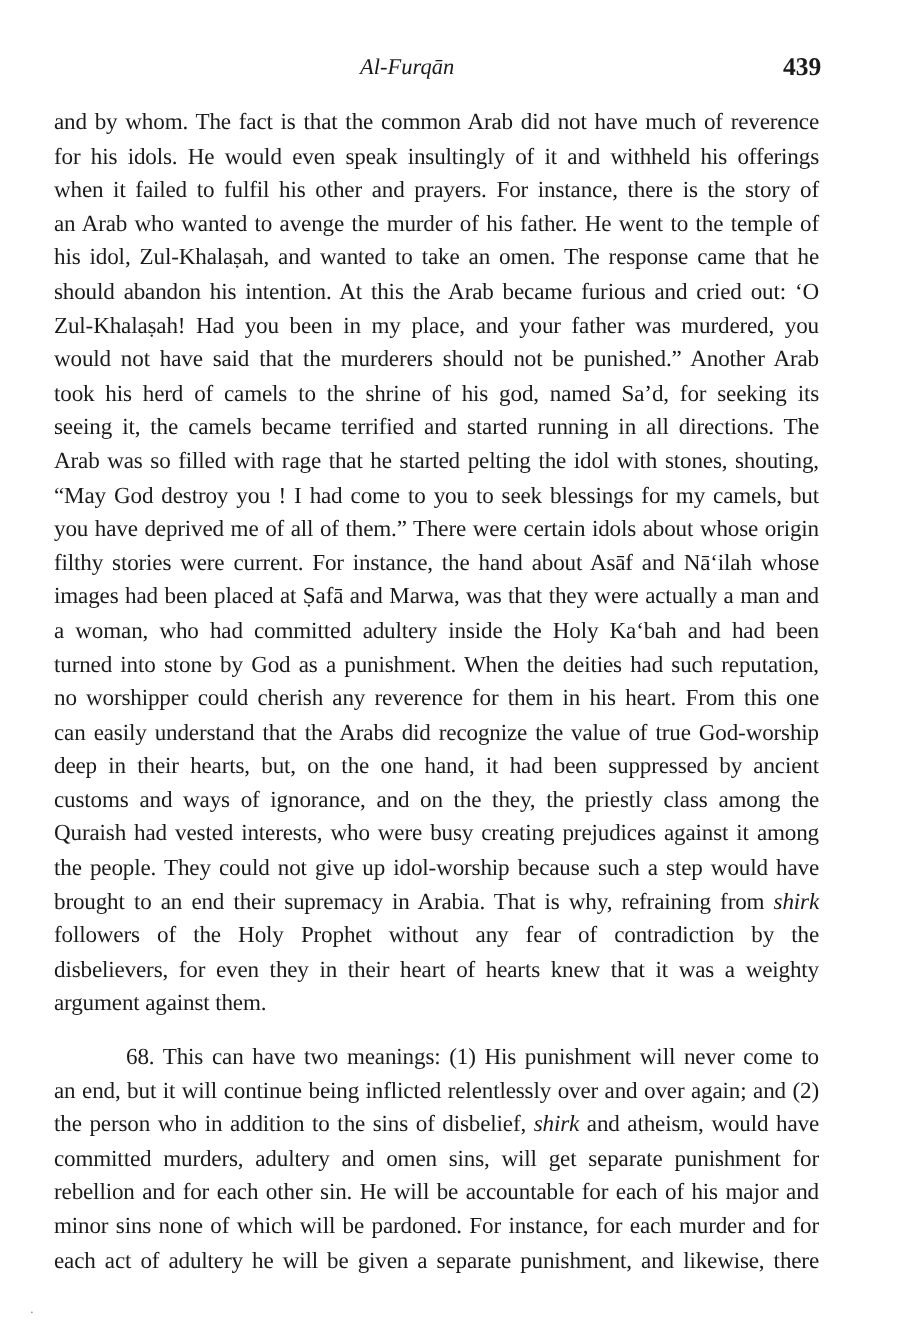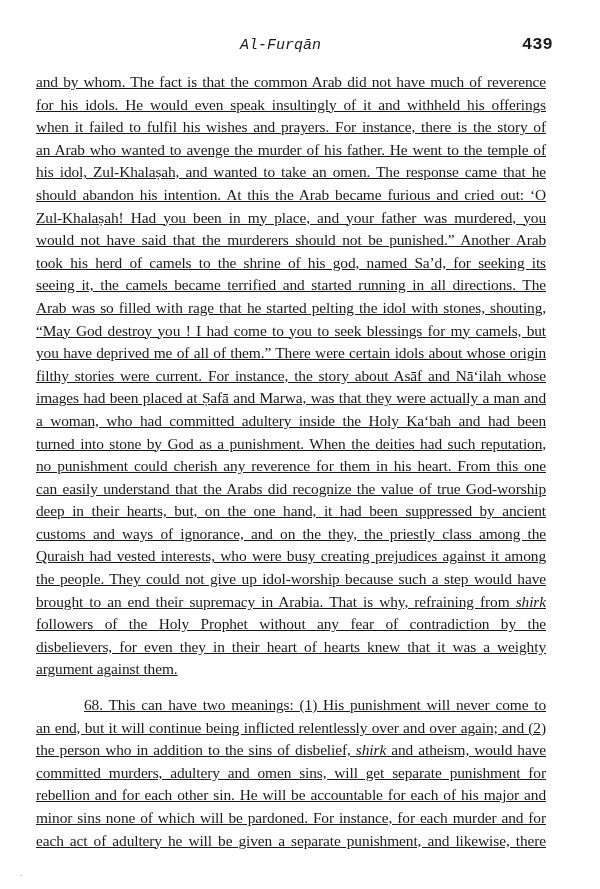--- a/index.html
+++ b/index.html
@@ -1,61 +1,61 @@
 <!DOCTYPE html>
 <html><head>
 <meta charset="utf-8">
 <style>
   html, body { margin: 0; padding: 0; }
   body {
     width: 600px; height: 889px; background: #ffffff; position: relative; overflow: hidden;
     font-family: "Liberation Serif", serif; color: #1a1a1a;
   }
-  .header { position: absolute; top: 37px; left: 0; width: 600px; height: 24px; font-family: Liberation Mono, monospace; }
+  .header { position: absolute; top: 37px; left: 0; width: 600px; height: 24px; }
   .running-title { position: absolute; left: 240px; top: 0; font-style: italic; font-size: 15px; }
   .page-number { position: absolute; left: 522px; top: -2px; font-weight: bold; font-size: 17px; text-align: right; }
   .body { position: absolute; left: 36px; top: 71px; width: 510px; }
   .line {
     font-size: 15.4px; line-height: 22.6px; height: 22.6px; white-space: nowrap;
-    text-align: justify; text-align-last: justify; letter-spacing: -0.1px; text-decoration: underline;
+    text-align: justify; text-align-last: justify; letter-spacing: -0.1px;
   }
   .line.last { text-align-last: left; }
   .line.indent { padding-left: 48px; }
   .gap { height: 13px; }
   i { font-style: italic; }
   .speck { position: absolute; left: 20px; top: 867px; font-size: 10px; color: #999; }
 </style>
 </head>
 <body>
 
 <div class="header">
   <span class="running-title">Al-Furqān</span>
   <span class="page-number">439</span>
 </div>
 
 <div class="body">
   <div>
       <div class="line">and by whom. The fact is that the common Arab did not have much of reverence</div>
       <div class="line">for his idols. He would even speak insultingly of it and withheld his offerings</div>
-      <div class="line">when it failed to fulfil his wishes and prayers. For instance, there is the story of</div>
+      <div class="line">when it failed to fulfil his other and prayers. For instance, there is the story of</div>
       <div class="line">an Arab who wanted to avenge the murder of his father. He went to the temple of</div>
       <div class="line">his idol, Zul-Khalaṣah, and wanted to take an omen. The response came that he</div>
       <div class="line">should abandon his intention. At this the Arab became furious and cried out: ‘O</div>
       <div class="line">Zul-Khalaṣah! Had you been in my place, and your father was murdered, you</div>
       <div class="line">would not have said that the murderers should not be punished.” Another Arab</div>
       <div class="line">took his herd of camels to the shrine of his god, named Sa’d, for seeking its</div>
       <div class="line">seeing it, the camels became terrified and started running in all directions. The</div>
       <div class="line">Arab was so filled with rage that he started pelting the idol with stones, shouting,</div>
       <div class="line">“May God destroy you ! I had come to you to seek blessings for my camels, but</div>
       <div class="line">you have deprived me of all of them.” There were certain idols about whose origin</div>
-      <div class="line">filthy stories were current. For instance, the story about Asāf and Nā‘ilah whose</div>
+      <div class="line">filthy stories were current. For instance, the hand about Asāf and Nā‘ilah whose</div>
       <div class="line">images had been placed at Ṣafā and Marwa, was that they were actually a man and</div>
       <div class="line">a woman, who had committed adultery inside the Holy Ka‘bah and had been</div>
       <div class="line">turned into stone by God as a punishment. When the deities had such reputation,</div>
-      <div class="line">no punishment could cherish any reverence for them in his heart. From this one</div>
+      <div class="line">no worshipper could cherish any reverence for them in his heart. From this one</div>
       <div class="line">can easily understand that the Arabs did recognize the value of true God-worship</div>
       <div class="line">deep in their hearts, but, on the one hand, it had been suppressed by ancient</div>
       <div class="line">customs and ways of ignorance, and on the they, the priestly class among the</div>
       <div class="line">Quraish had vested interests, who were busy creating prejudices against it among</div>
       <div class="line">the people. They could not give up idol-worship because such a step would have</div>
       <div class="line">brought to an end their supremacy in Arabia. That is why, refraining from <i>shirk</i></div>
       <div class="line">followers of the Holy Prophet without any fear of contradiction by the</div>
       <div class="line">disbelievers, for even they in their heart of hearts knew that it was a weighty</div>
       <div class="line last">argument against them.</div>
     </div>

